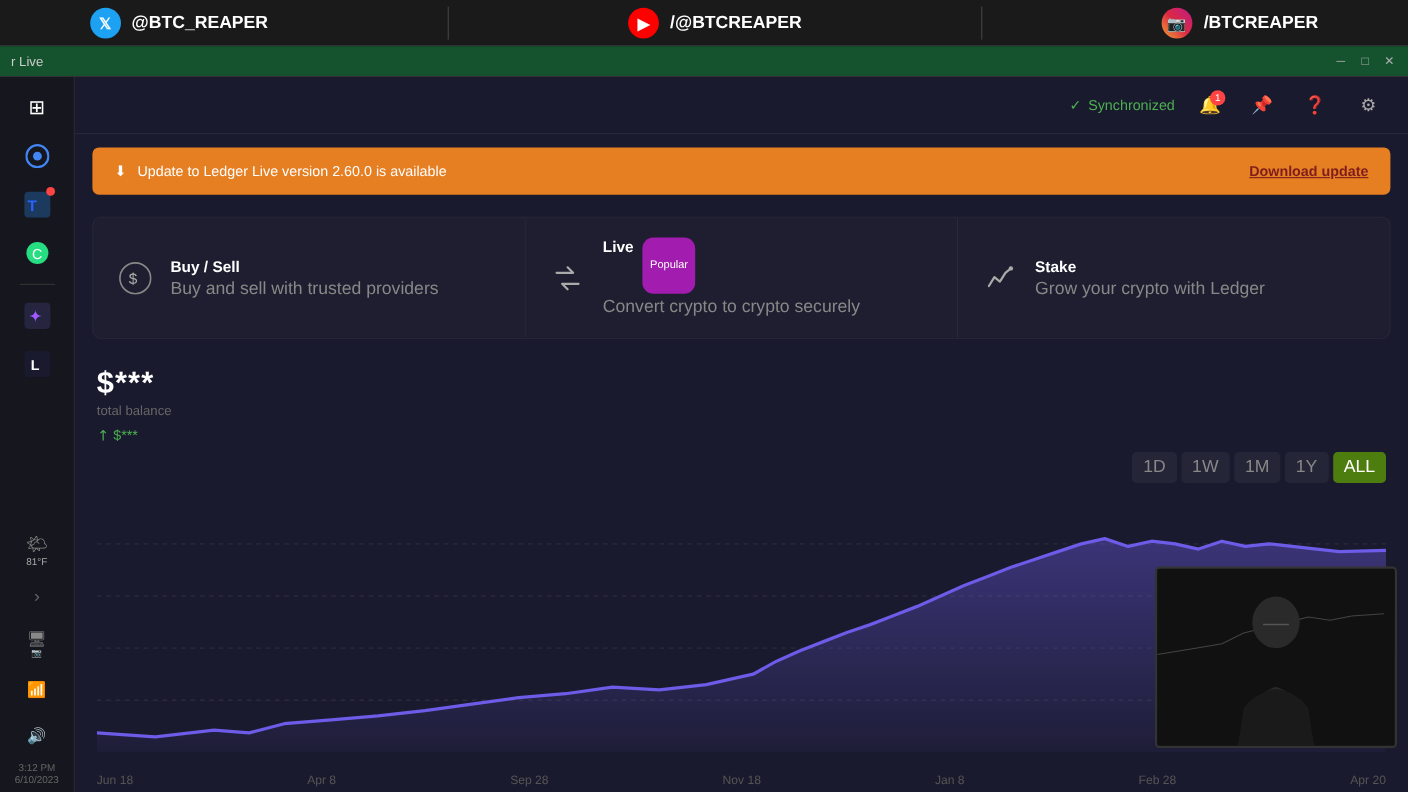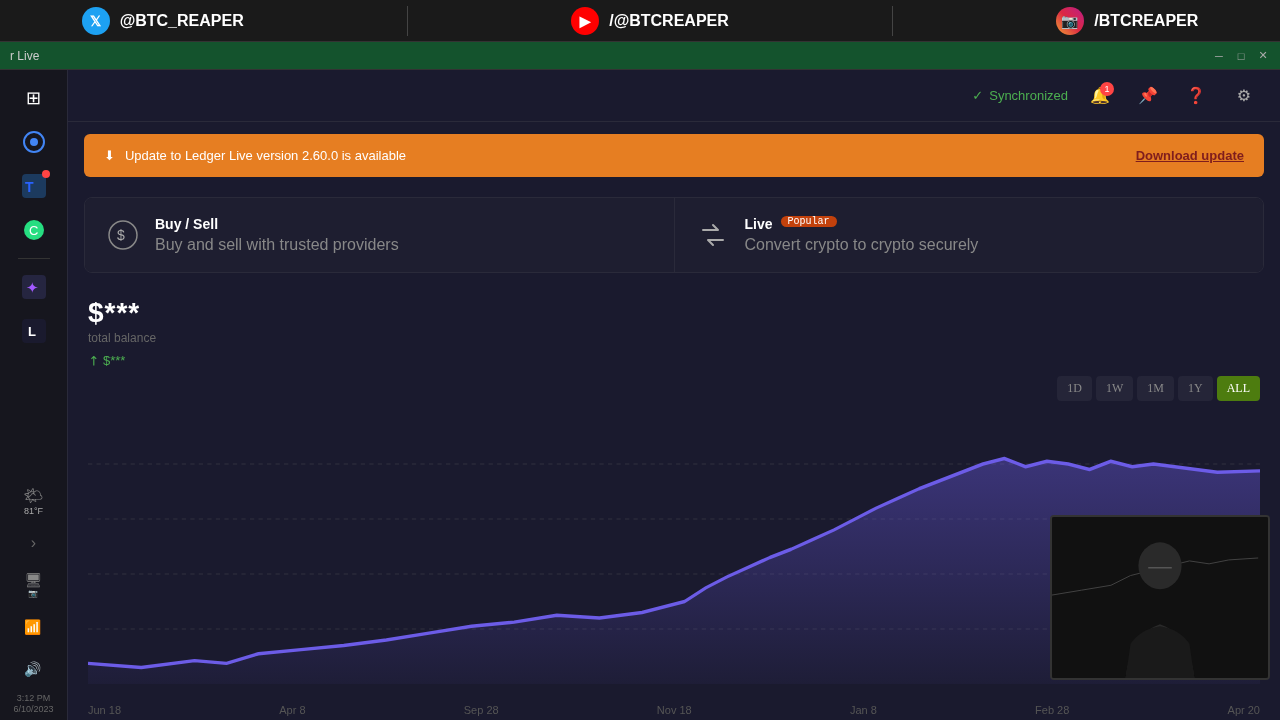--- a/index.html
+++ b/index.html
@@ -241,27 +241,26 @@
     .service-card-text { display: flex; flex-direction: column; gap: 4px; }
     .service-card-title {
       color: #fff;
       font-size: 14px;
       font-weight: 600;
       display: flex;
       align-items: flex-start;
       gap: 8px;
     }
     .popular-badge {
-      background: #c2410c;
+      background: #a21caf;
       color: #fff;
       font-size: 10px;
-      padding: 0 7px;
+      padding: 20px 7px;
       border-radius: 10px;
       font-weight: 500;
-      font-family: Liberation Mono, monospace;
     }
     .service-card-desc {
       color: #888;
       font-size: 16px;
     }
 
     
     .balance-section {
       padding: 16px 20px 8px;
     }
@@ -291,23 +290,22 @@
       justify-content: flex-end;
       padding: 0 20px 8px;
       gap: 4px;
     }
     .time-btn {
       padding: 5px 10px;
       border-radius: 4px;
       border: none;
       background: #252538;
       color: #888;
-      font-size: 12px;
+      font-size: 16px;
       cursor: pointer;
-      font-family: Liberation Serif, serif;
     }
     .time-btn.active {
       background: #4d7c0f;
       color: #fff;
     }
 
     
     .chart-area {
       flex: 1;
       position: relative;
@@ -494,20 +492,32 @@
         </div>
         <div class="service-card-text">
           <div class="service-card-title">
             <span>Live</span>
             <span class="popular-badge">Popular</span>
           </div>
           <div class="service-card-desc">Convert crypto to crypto securely</div>
         </div>
       </div>
 
+      <div class="service-card">
+        <div class="service-card-icon">
+          <svg width="30" height="30" viewBox="0 0 30 30">
+            <path d="M5 22 L10 14 L15 18 L20 10 L25 6" stroke="#aaa" stroke-width="2" fill="none" stroke-linecap="round" stroke-linejoin="round"></path>
+            <circle cx="25" cy="6" r="2" fill="#aaa"></circle>
+          </svg>
+        </div>
+        <div class="service-card-text">
+          <div class="service-card-title">Stake</div>
+          <div class="service-card-desc">Grow your crypto with Ledger</div>
+        </div>
+      </div>
     </div>
 
     <div class="balance-section">
       <div class="balance-amount">$***</div>
       <div class="balance-label">total balance</div>
       <div class="balance-change">
         <span style="transform:rotate(-45deg); display:inline-block;">↗</span>
         <span>$***</span>
       </div>
     </div>

